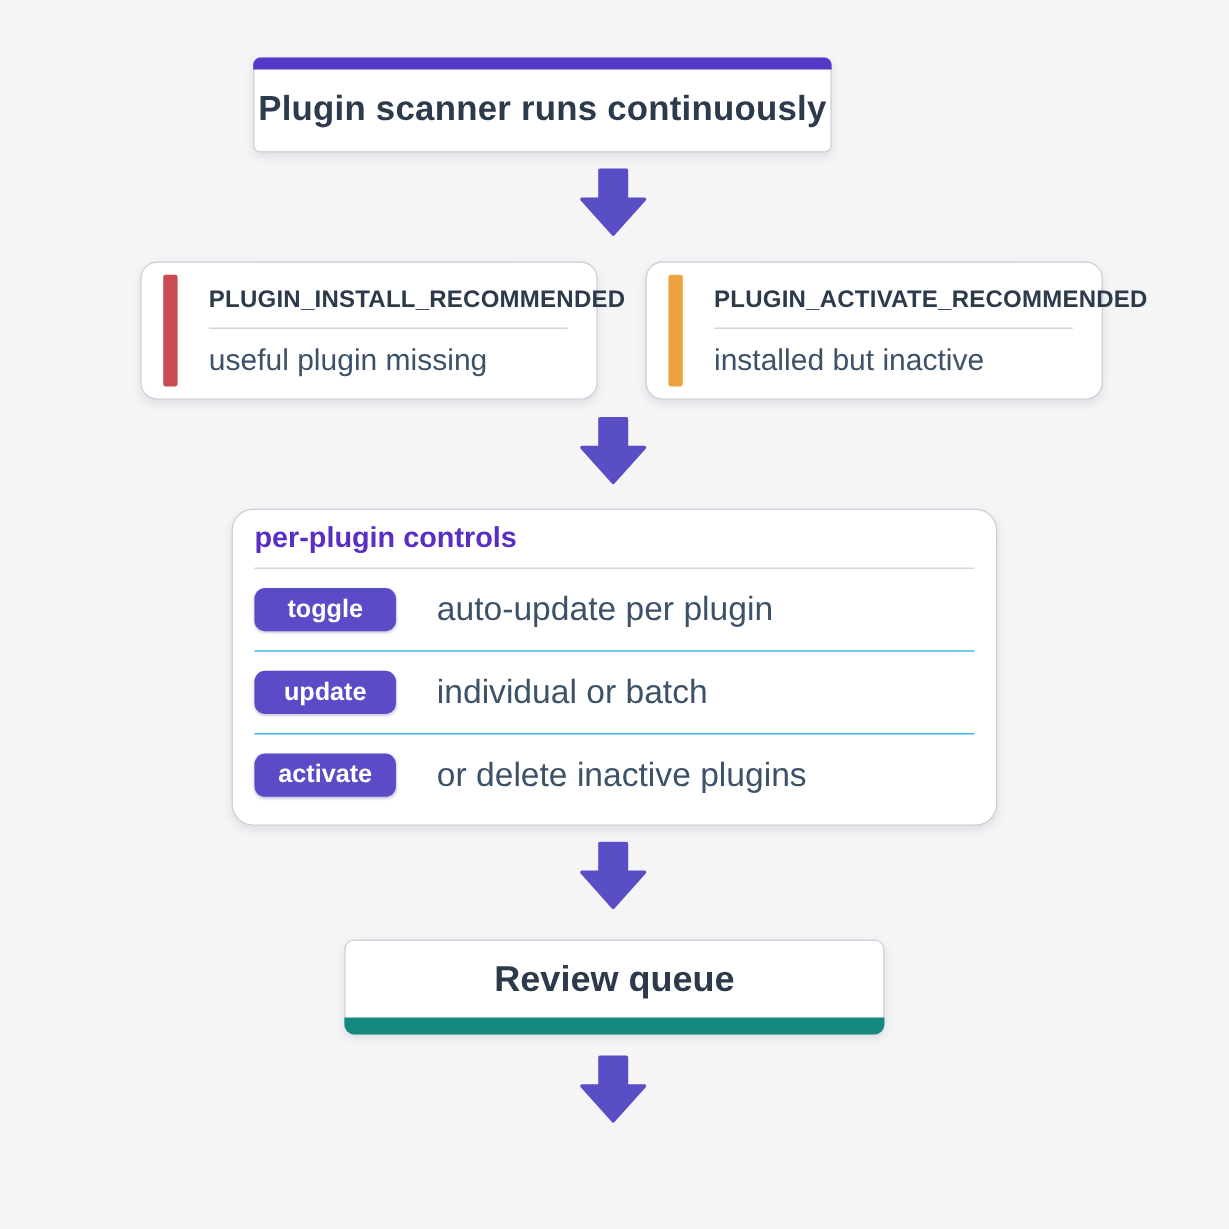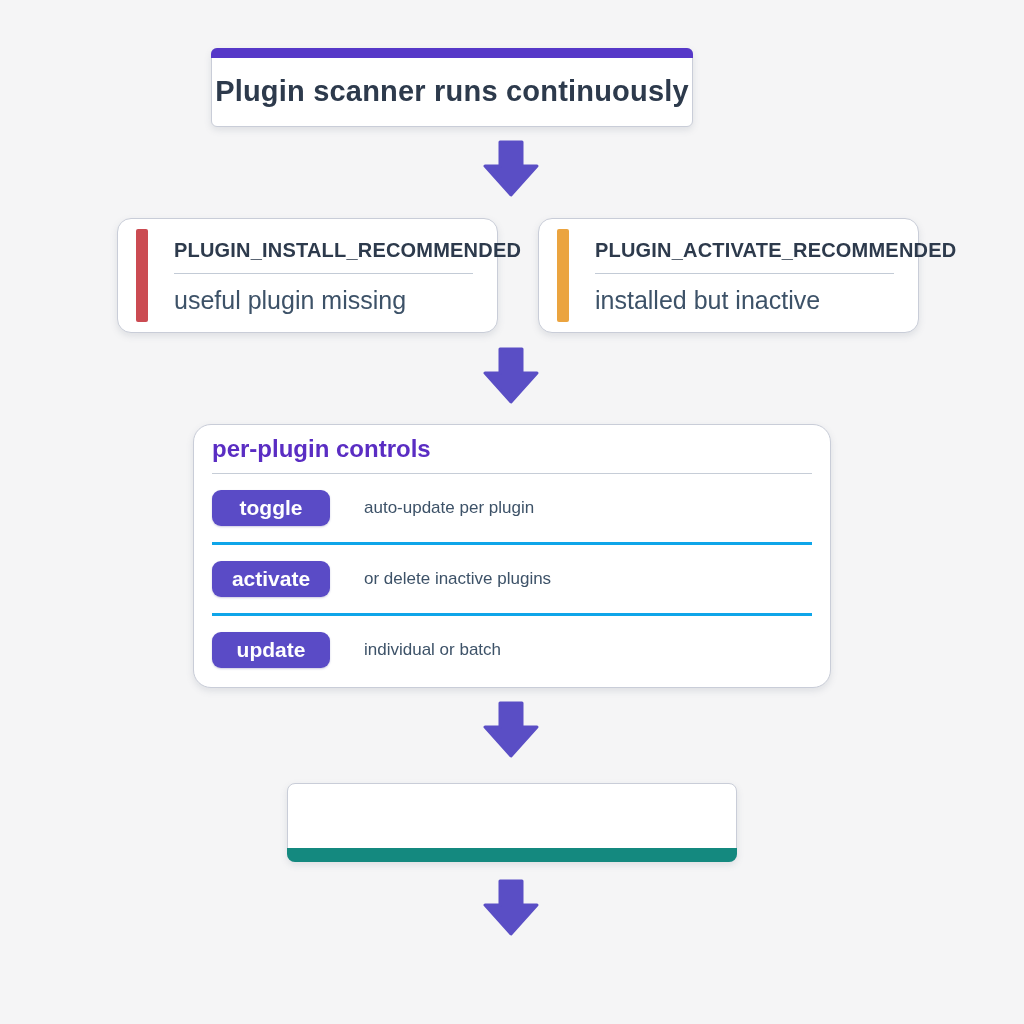--- a/index.html
+++ b/index.html
@@ -86,38 +86,38 @@
     border-bottom: 1px solid #c6cdd7;
     padding-bottom: 10px;
     box-sizing: border-box;
   }
   .controls-panel .panel-title {
     font-size: 24px; font-weight: bold; color: #5a2dc3;
   }
   .control-row {
     height: 68px;
     display: flex; align-items: center;
-    border-bottom: 3px solid #0ea5e9;
+    border-bottom: 1px solid #0ea5e9;
   }
   .control-row:last-child { border-bottom: none; }
   .control-btn {
     width: 118px; height: 36px;
     background: #5a4bc6;
     border: none;
     border-radius: 9px;
     color: #ffffff;
     font-family: "Liberation Sans", sans-serif;
     font-size: 21px; font-weight: bold;
     display: flex; align-items: center; justify-content: center;
     cursor: pointer;
     box-shadow: 0 1px 2px rgba(60, 50, 140, 0.25);
   }
   .control-desc {
     margin-left: 34px;
-    font-size: 17px; color: #3d5268;
+    font-size: 28px; color: #3d5268;
   }
 
   
   .review-node {
     left: 287px; top: 783px; width: 450px; height: 79px;
     border-radius: 8px;
     display: flex; align-items: center; justify-content: center;
   }
   .review-node .accent-bottom {
     position: absolute; left: -1px; right: -1px; bottom: -1px; height: 14px;
@@ -165,35 +165,36 @@
     <div class="panel-header">
       <span class="panel-title">per-plugin controls</span>
     </div>
 
     <div class="control-row">
       <button class="control-btn">toggle</button>
       <span class="control-desc">auto-update per plugin</span>
     </div>
 
     <div class="control-row">
+      <button class="control-btn">update</button>
+      <span class="control-desc">individual or batch</span>
+    </div>
+
+    <div class="control-row">
       <button class="control-btn">activate</button>
       <span class="control-desc">or delete inactive plugins</span>
     </div>
-
-    <div class="control-row">
-      <button class="control-btn">update</button>
-      <span class="control-desc">individual or batch</span>
-    </div>
   </div>
 
   <svg class="arrow arrow-3" viewBox="0 0 62 58">
     <path d="M20 2 h22 v24 h15 L31 55 L5 26 h15 Z" fill="#5a4ec5" stroke="#5a4ec5" stroke-width="3" stroke-linejoin="round"></path>
   </svg>
 
   <div class="node review-node">
+    <div class="title">Review queue</div>
     <div class="accent-bottom"></div>
   </div>
 
   <svg class="arrow arrow-4" viewBox="0 0 62 58">
     <path d="M20 2 h22 v24 h15 L31 55 L5 26 h15 Z" fill="#5a4ec5" stroke="#5a4ec5" stroke-width="3" stroke-linejoin="round"></path>
   </svg>
 
 </div>
 
 </body></html>

